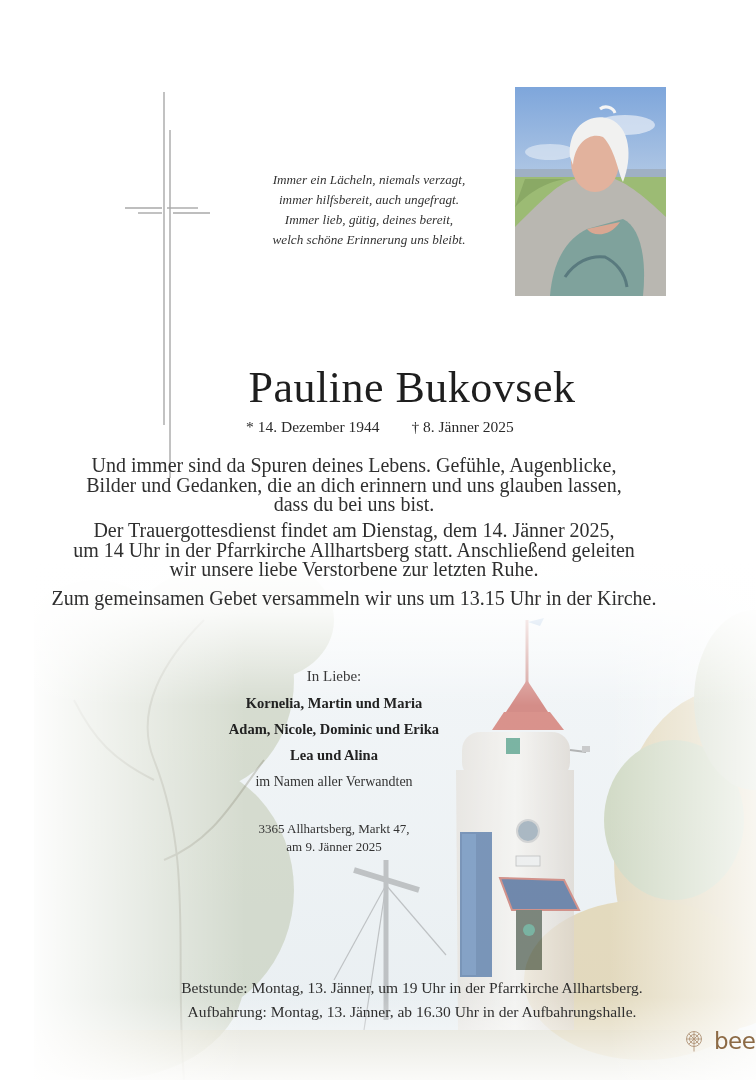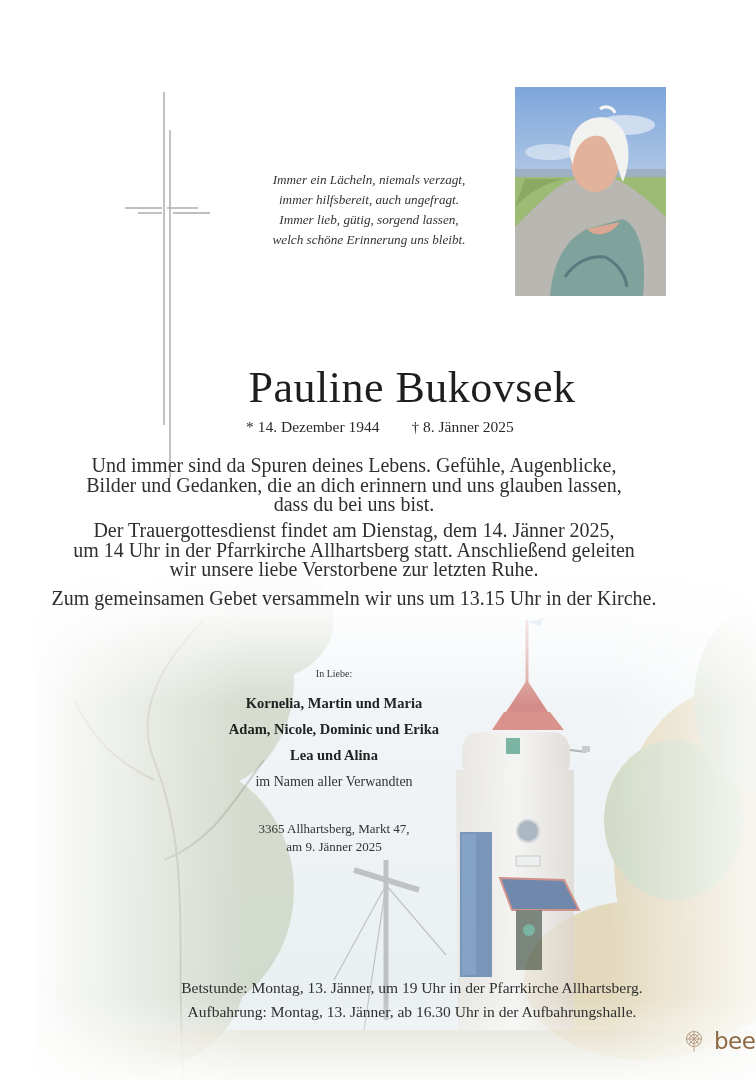--- a/index.html
+++ b/index.html
@@ -53,21 +53,21 @@
   .dates span + span { margin-left: 28px; }
 
   
   .para {
     position: absolute; left: 0; width: 640px; text-align: center;
     font-size: 20px; line-height: 19.5px; color: #2f2f2f;
   }
   .para div { white-space: nowrap; }
 
   .love { position: absolute; left: 170px; width: 260px; text-align: center; }
-  .love .label { position: absolute; left: 0; width: 260px; top: 668px; font-size: 10px; color: #3a3a3a; }
+  .love .label { position: absolute; left: 0; width: 260px; top: 668px; font-size: 15px; color: #3a3a3a; }
   .mourners { position: absolute; left: 170px; width: 260px; text-align: center; }
   .mourner { position: absolute; left: 0; width: 260px; font-weight: bold; font-size: 14.5px; color: #222; white-space: nowrap; }
   .behalf { position: absolute; left: 170px; width: 260px; top: 774px; text-align: center; font-size: 14px; color: #333; }
   .address { position: absolute; left: 170px; width: 260px; top: 820px; text-align: center; font-size: 13px; line-height: 18px; color: #333; }
 
   .notice { position: absolute; left: 0; width: 840px; text-align: center; font-size: 15.5px; color: #2f2f2f; white-space: nowrap; }
 
   
   .logo { position: absolute; left: 651px; top: 1028px; height: 26px; display: flex; align-items: center; gap: 11px; }
   .logo-text { font-family: "DejaVu Sans", sans-serif; font-size: 23px; color: #8c6a45; letter-spacing: -0.5px; line-height: 26px; }
@@ -161,21 +161,21 @@
       <line x1="1" y1="118" x2="38" y2="118"></line>
       <line x1="43" y1="118" x2="74" y2="118"></line>
       <line x1="14" y1="123" x2="38" y2="123"></line>
       <line x1="49" y1="123" x2="86" y2="123"></line>
     </g>
   </svg>
 
   <div class="poem">
     <div>Immer ein Lächeln, niemals verzagt,</div>
     <div>immer hilfsbereit, auch ungefragt.</div>
-    <div>Immer lieb, gütig, sorgend lassen,</div>
+    <div>Immer lieb, gütig, deines bereit,</div>
     <div>welch schöne Erinnerung uns bleibt.</div>
   </div>
 
   <div class="portrait" title="Portrait of Pauline Bukovsek">
     <svg width="151" height="209" viewBox="0 0 151 209">
       <defs>
         <linearGradient id="psky" x1="0" y1="0" x2="0" y2="1">
           <stop offset="0" stop-color="#7ea6db"></stop>
           <stop offset="0.6" stop-color="#c3d4e8"></stop>
           <stop offset="1" stop-color="#dfe6ea"></stop>

